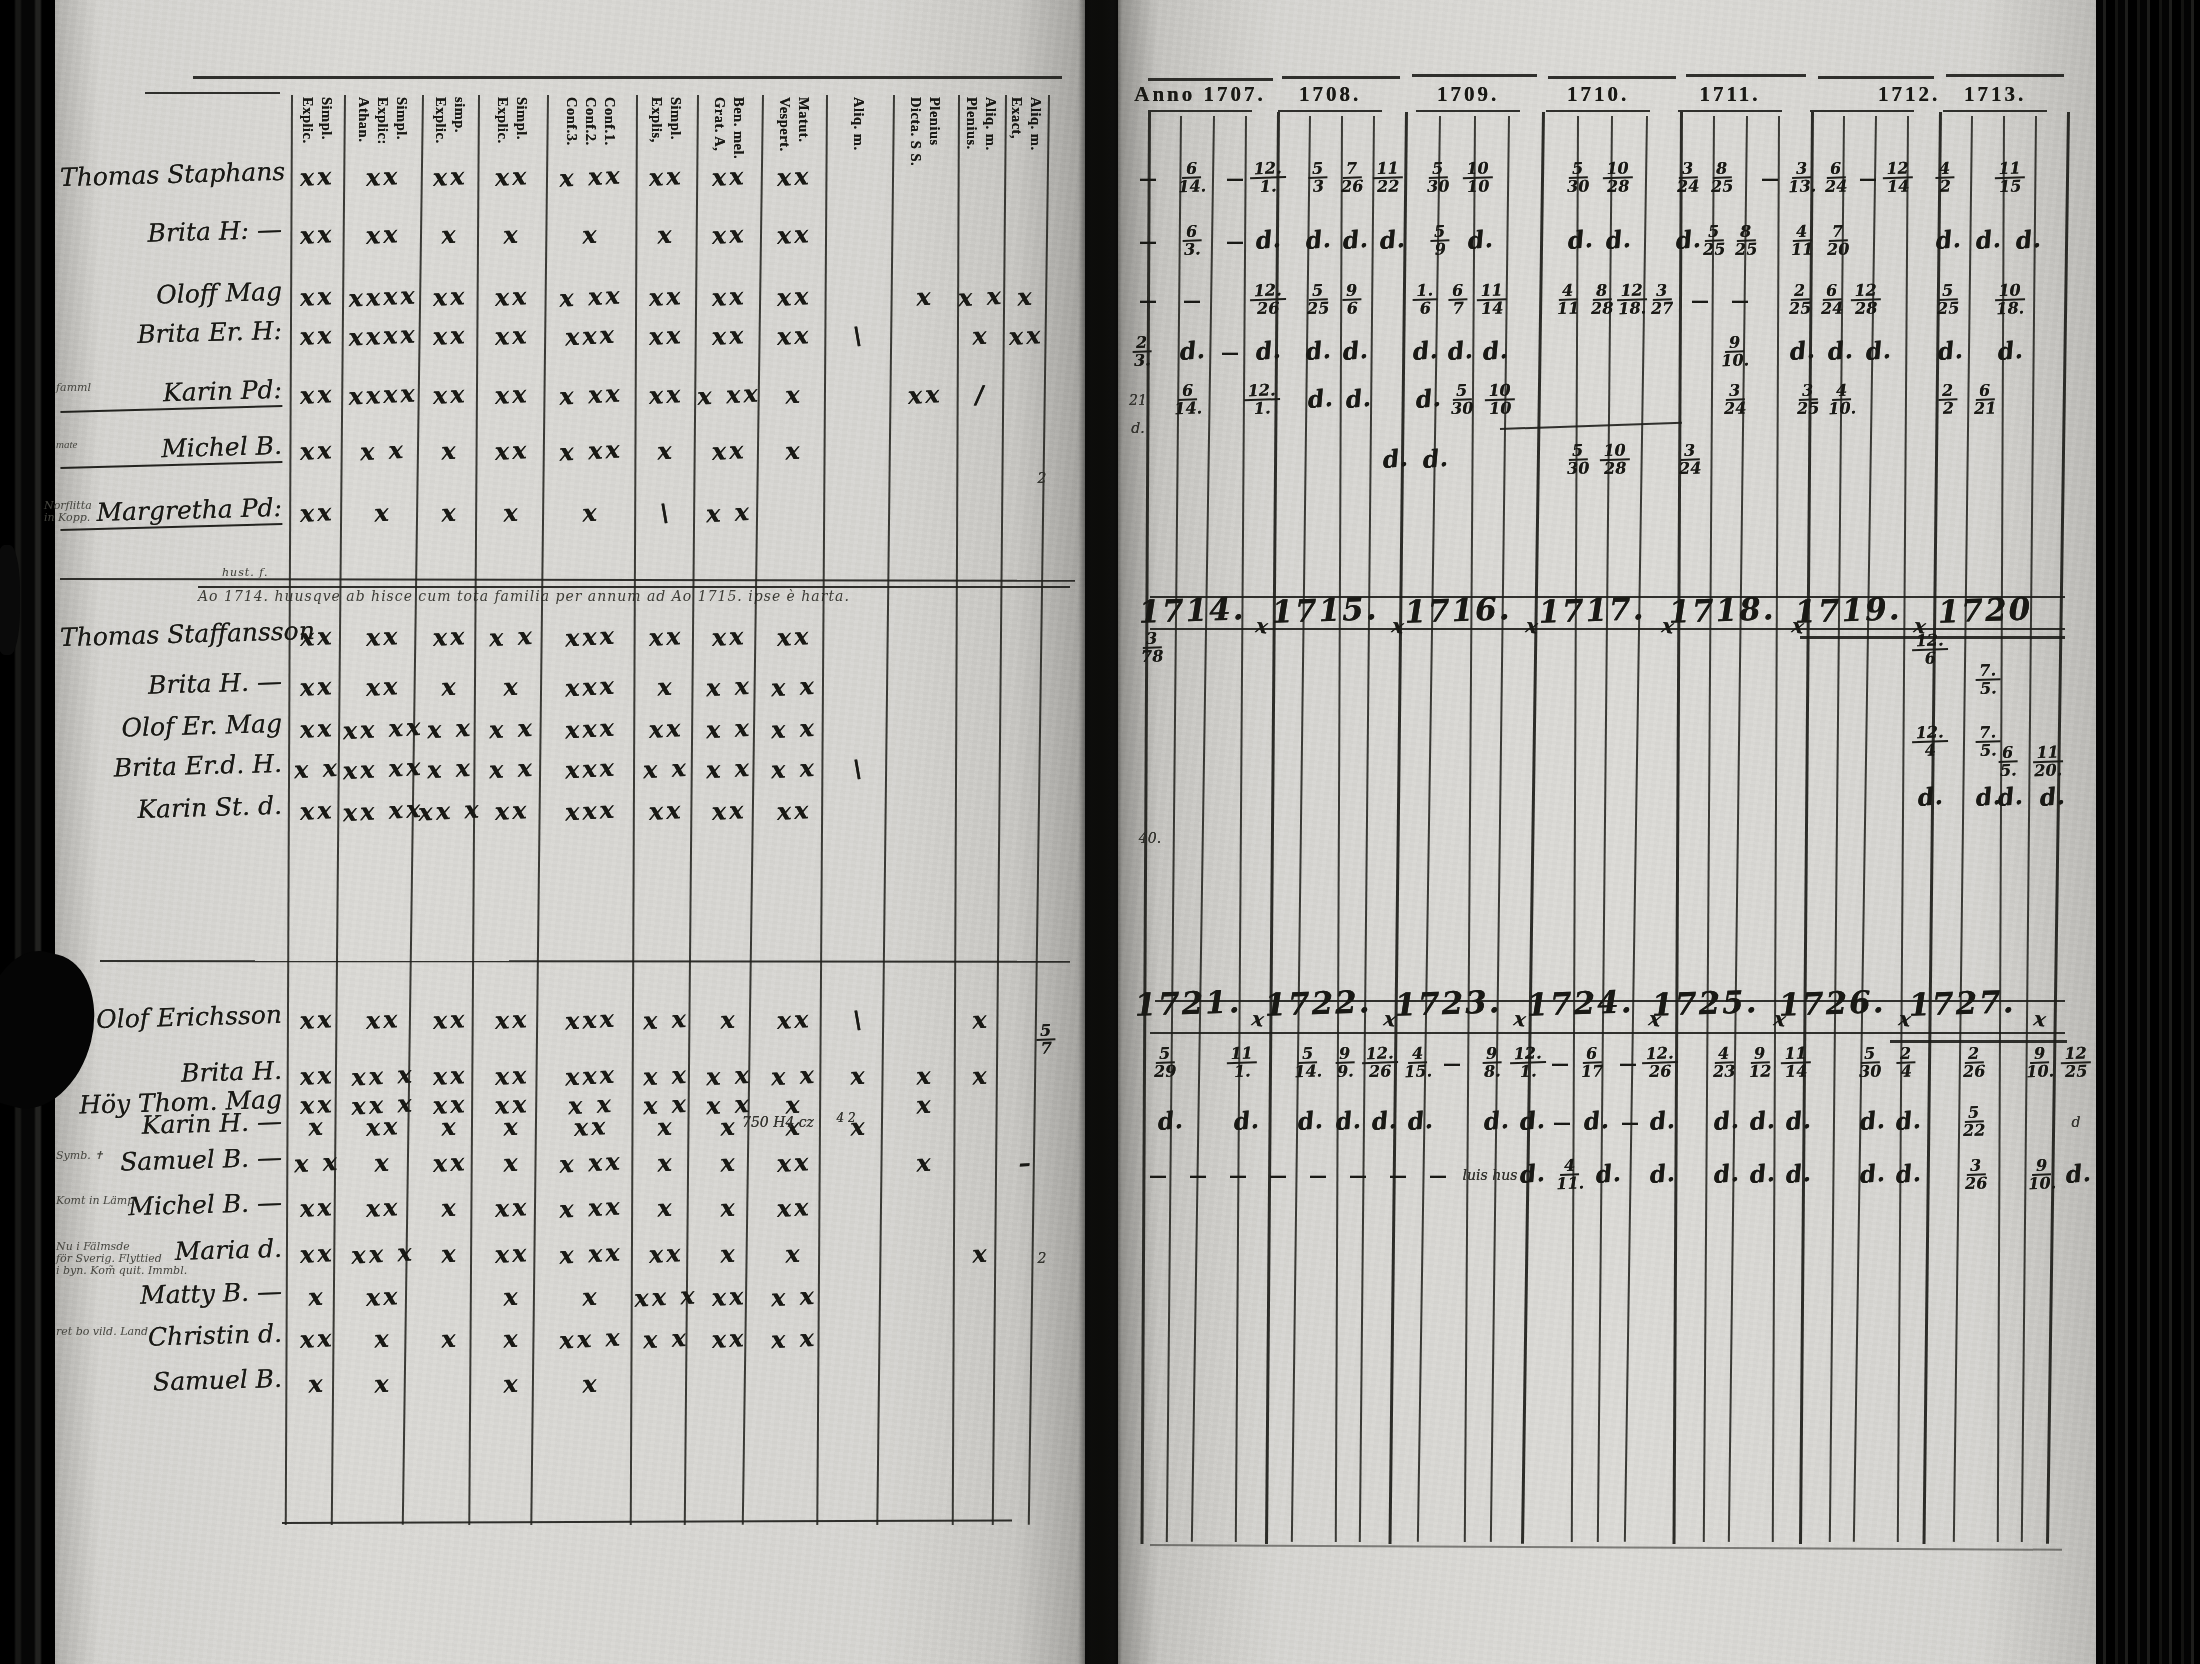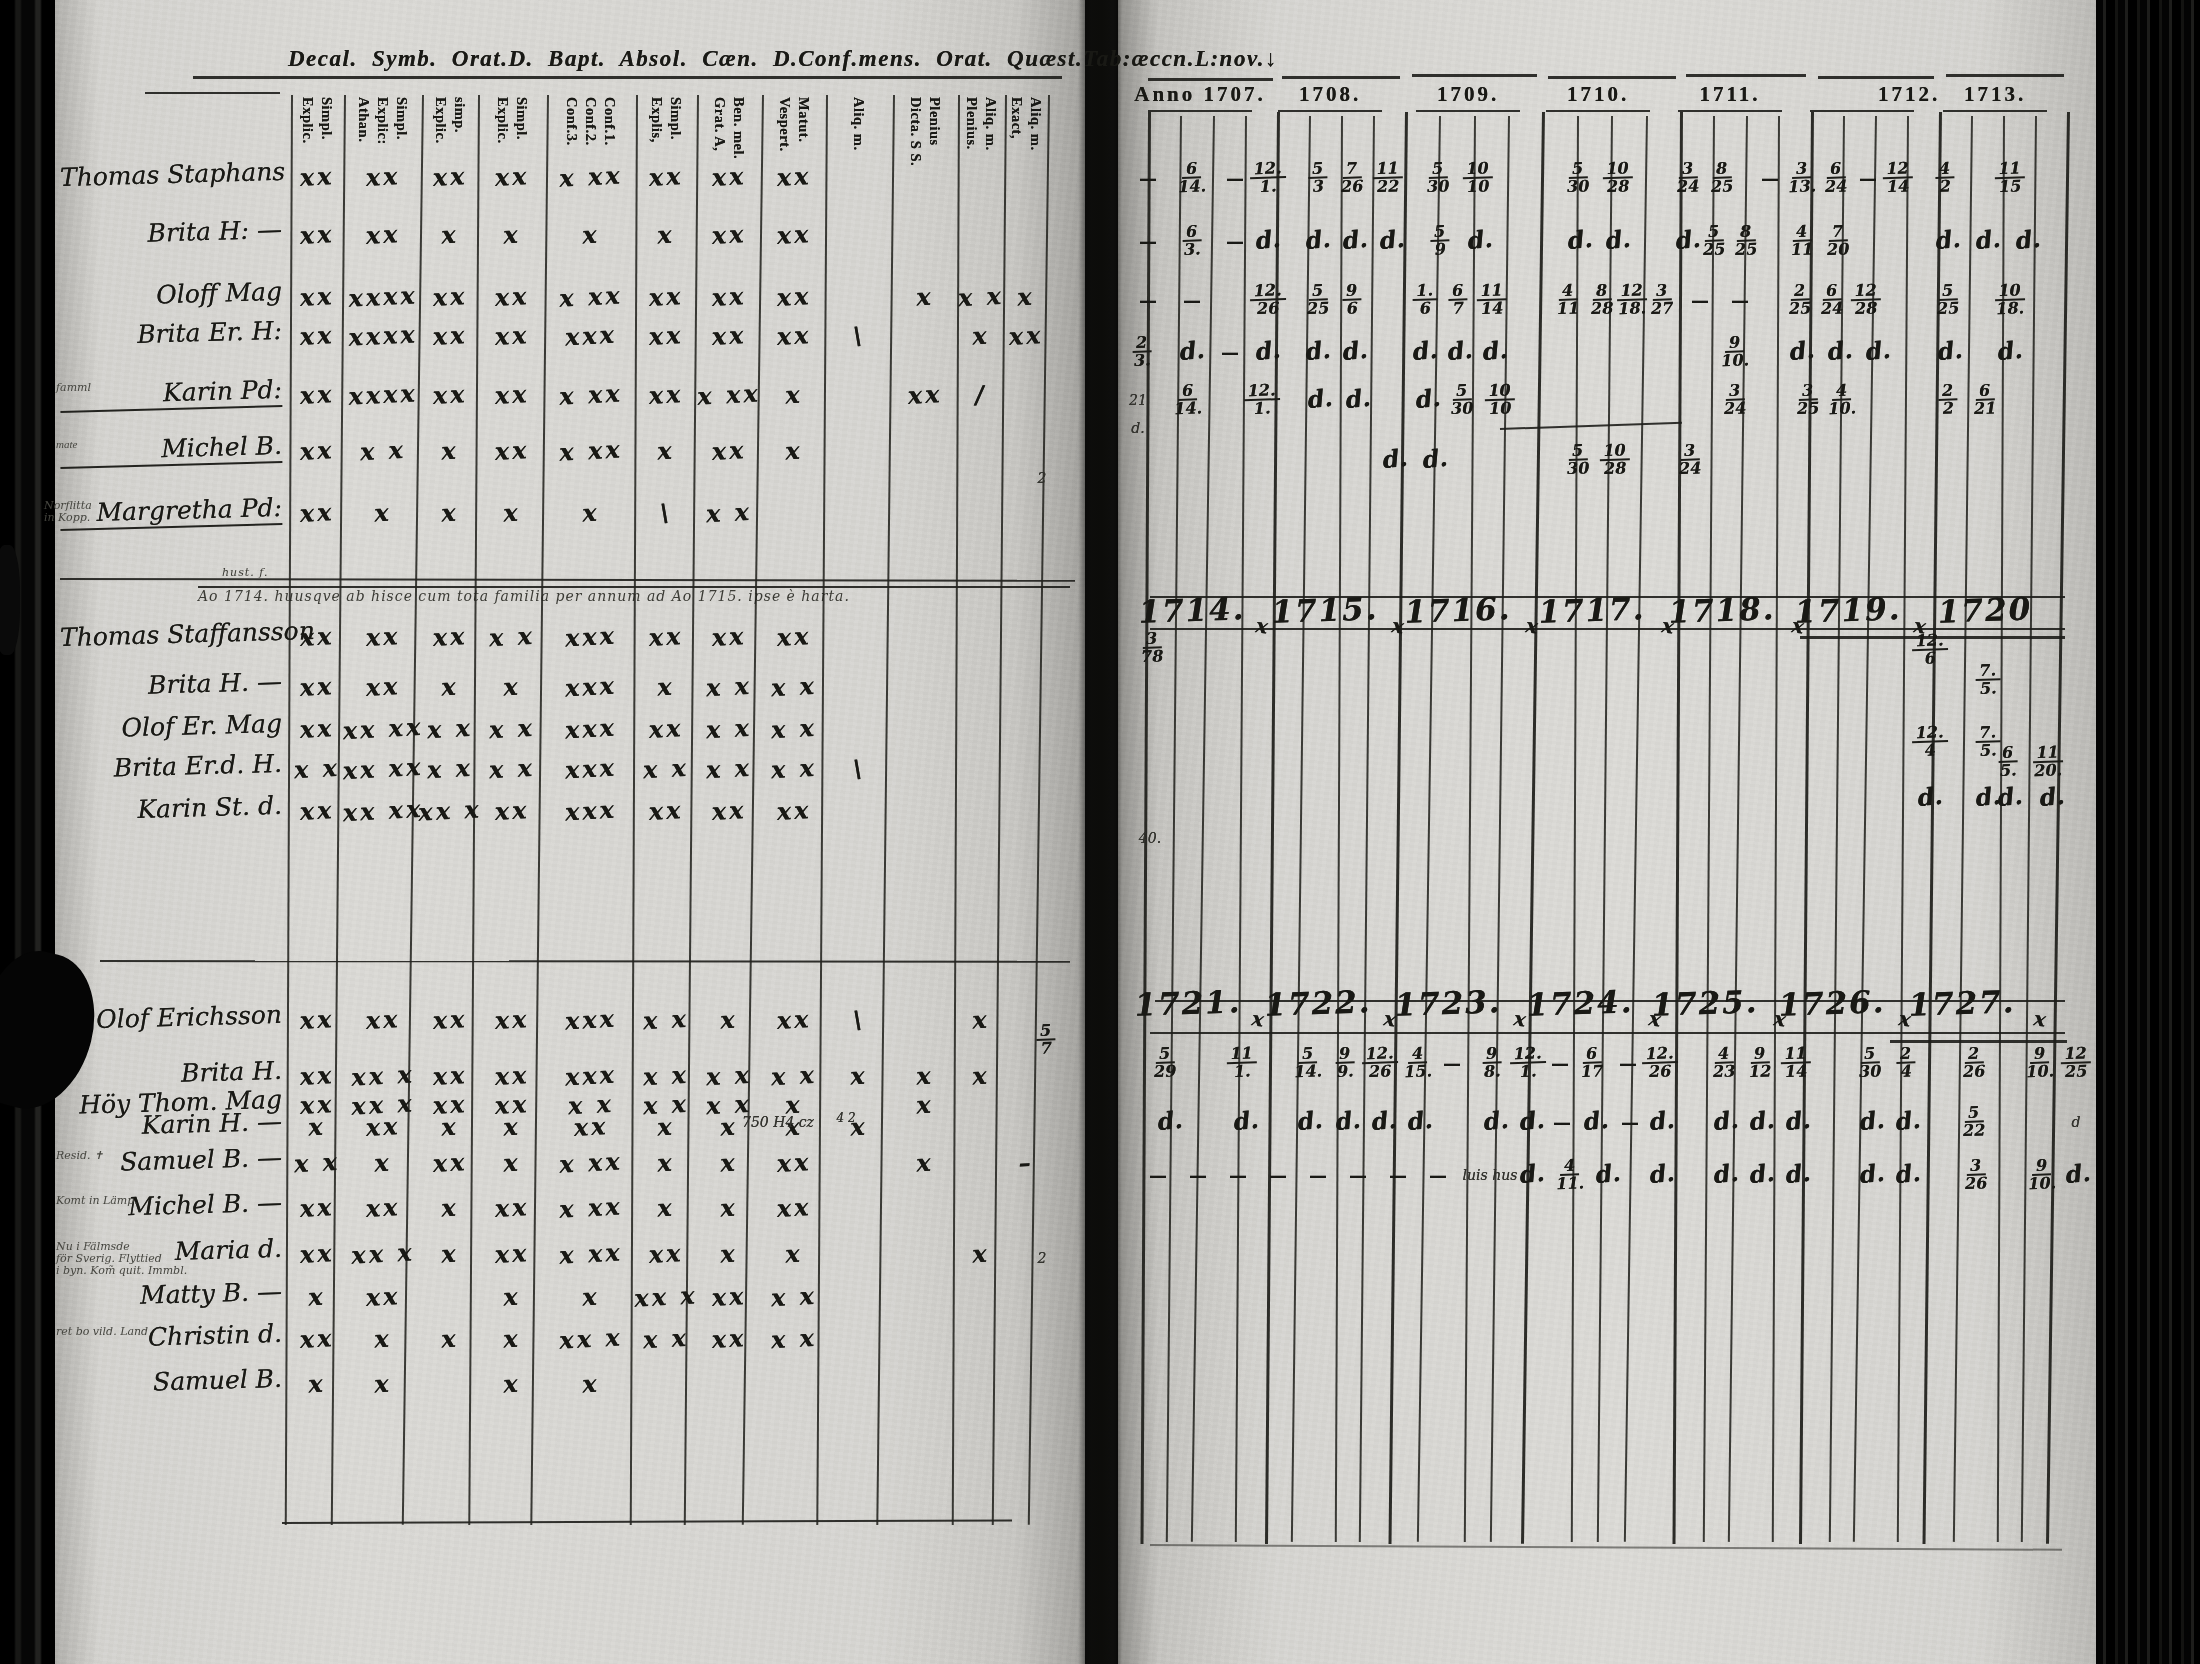--- a/index.html
+++ b/index.html
@@ -53,21 +53,20 @@
 
 <div id="scan">
   <div class="page" id="page-left"></div>
   <div class="page" id="page-right"></div>
   <div id="gutter"></div>
   <div id="edge-left"></div>
   <div id="ink-blob"></div>
   <div id="ink-blob2"></div>
   <div id="edge-right"></div>
 
-  <div class="pheader ink" style="left:288px;top:46px;">Decal. Symb. Orat.D. Bapt. Absol. Cæn. D.Conf.mens. Orat. Quæst.Tab:æccn.L:nov.↓</div>
 
   <div class="lnote" style="left:222px;top:566px;font-size:11px;">hust. f.</div>
 
   <div class="lnote" style="left:198px;top:588px;">Ao 1714. huusqve ab hisce cum tota familia per annum ad Ao 1715. ipse è harta.</div>
 
   <div id="generated">
       <div class="hline" style="left: 193px; top: 76px; width: 869px; height: 3px; transform: rotate(0deg);"></div>
       <div class="hline" style="left: 145px; top: 92px; width: 135px; height: 2px; transform: rotate(0deg);"></div>
       <div class="hline" style="left: 60px; top: 578px; width: 1015px; height: 2px; transform: rotate(0.1deg);"></div>
       <div class="hline" style="left: 198px; top: 586px; width: 872px; height: 2px; transform: rotate(0deg);"></div>
@@ -268,21 +267,21 @@
       <div class="xmark ink" style="left: 317px; top: 1128px;">x</div>
       <div class="xmark ink" style="left: 383px; top: 1128px;">xx</div>
       <div class="xmark ink" style="left: 450px; top: 1128px;">x</div>
       <div class="xmark ink" style="left: 512px; top: 1128px;">x</div>
       <div class="xmark ink" style="left: 591px; top: 1128px;">xx</div>
       <div class="xmark ink" style="left: 666px; top: 1128px;">x</div>
       <div class="xmark ink" style="left: 729px; top: 1128px;">x</div>
       <div class="xmark ink" style="left: 794px; top: 1128px;">x</div>
       <div class="xmark ink" style="left: 859px; top: 1128px;">x</div>
       <div class="name ink" style="left: 60px; top: 1146px; width: 222px; text-align: right;">Samuel B. —</div>
-      <div class="mnote" style="left: 56px; top: 1150px;">Resid. ✝</div>
+      <div class="mnote" style="left: 56px; top: 1150px;">Symb. ✝</div>
       <div class="xmark ink" style="left: 317px; top: 1164px;">x x</div>
       <div class="xmark ink" style="left: 383px; top: 1164px;">x</div>
       <div class="xmark ink" style="left: 450px; top: 1164px;">xx</div>
       <div class="xmark ink" style="left: 512px; top: 1164px;">x</div>
       <div class="xmark ink" style="left: 591px; top: 1164px;">x xx</div>
       <div class="xmark ink" style="left: 666px; top: 1164px;">x</div>
       <div class="xmark ink" style="left: 729px; top: 1164px;">x</div>
       <div class="xmark ink" style="left: 794px; top: 1164px;">xx</div>
       <div class="xmark ink" style="left: 925px; top: 1164px;">x</div>
       <div class="xmark ink" style="left: 1026px; top: 1164px;">–</div>

